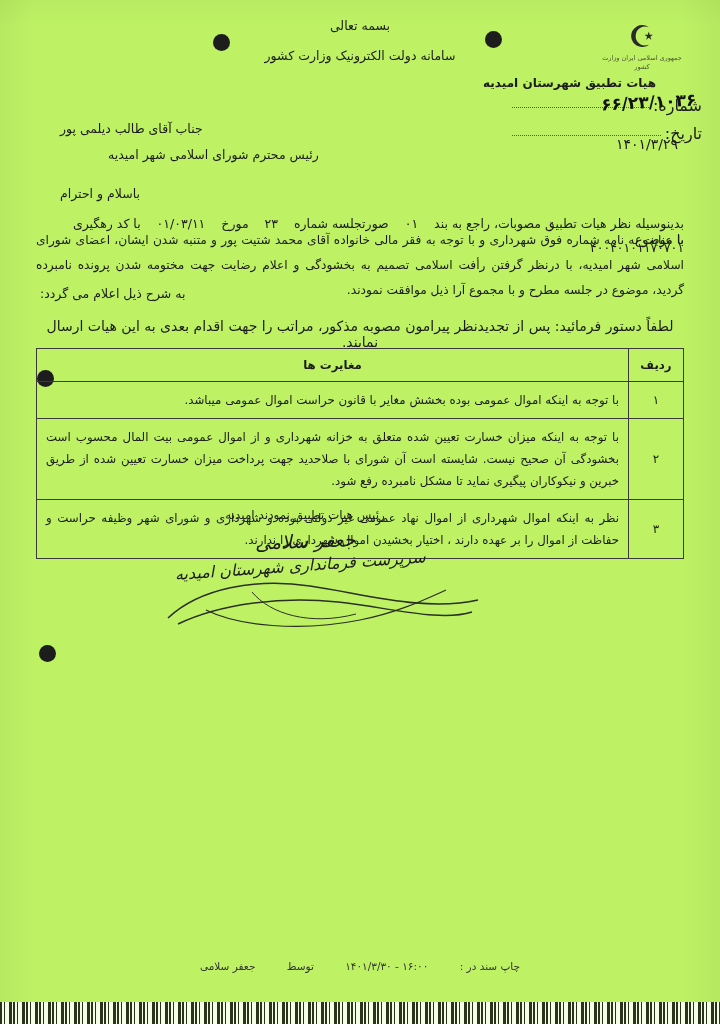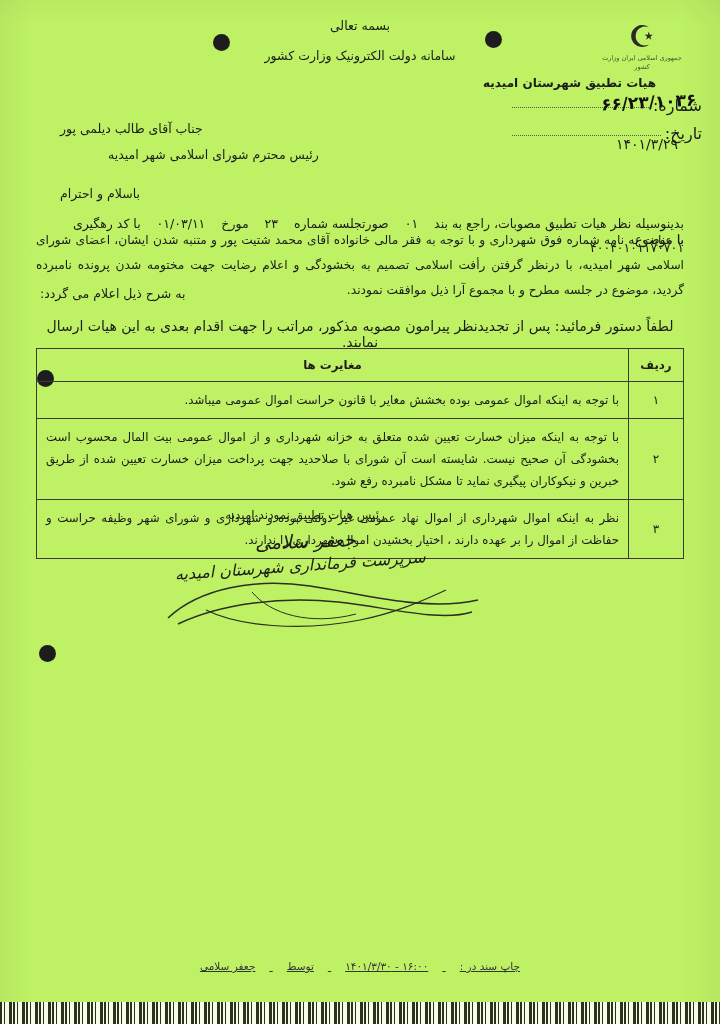--- a/index.html
+++ b/index.html
@@ -271,21 +271,20 @@
   
   .footer {
     position: absolute;
     bottom: 52px;
     right: 36px;
     left: 36px;
     text-align: center;
     font-size: 10.5px;
     color: #333;
     direction: rtl;
-    text-decoration: underline;
   }
   .footer span { margin: 0 14px; }
 
   .barcode {
     position: absolute;
     bottom: 0;
     left: 0;
     width: 720px;
     height: 22px;
     background:

